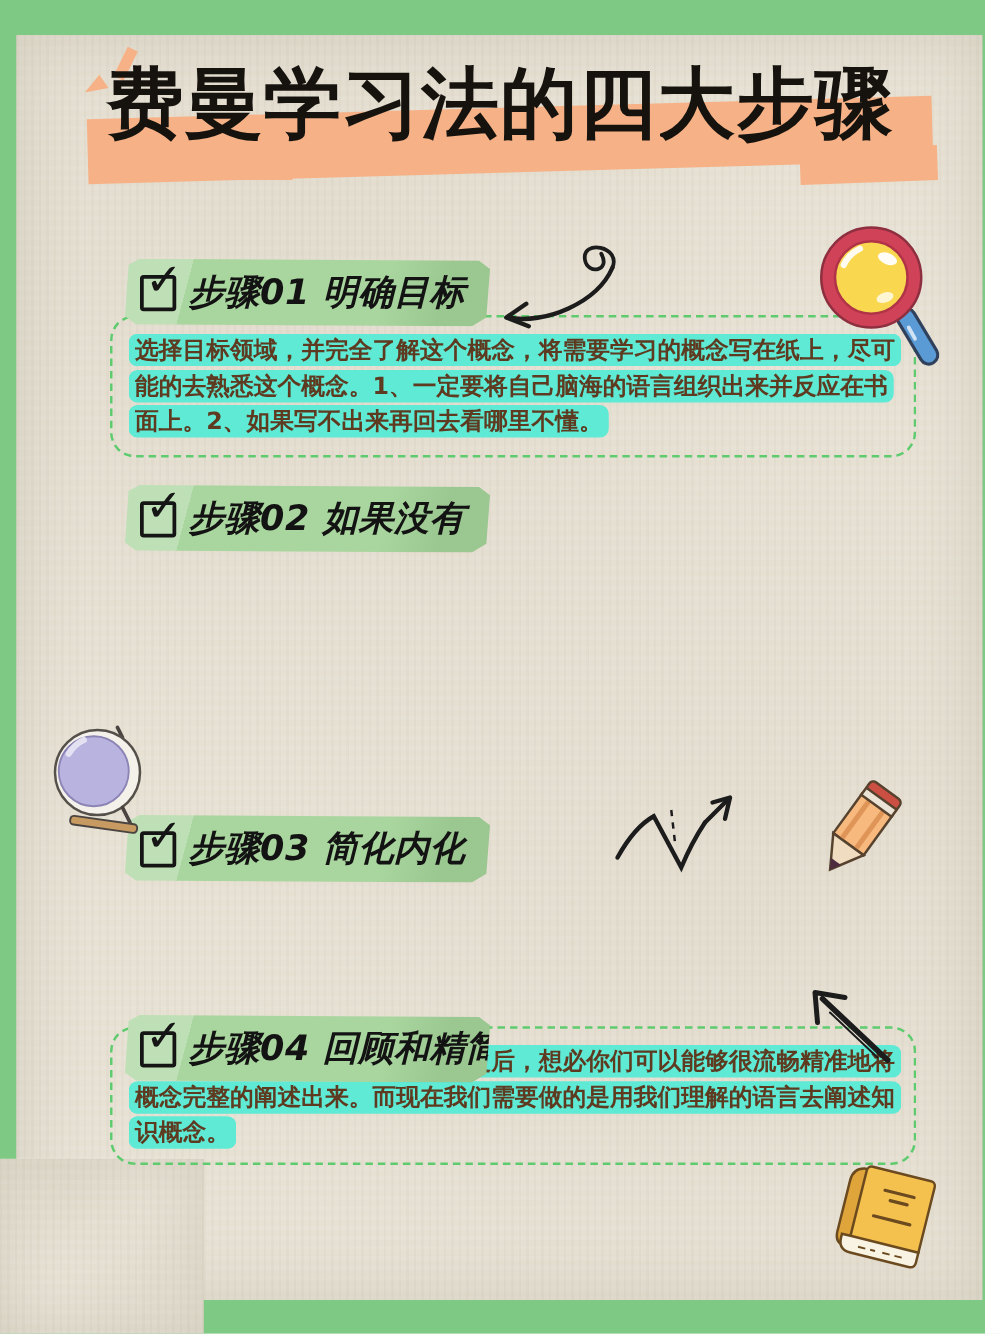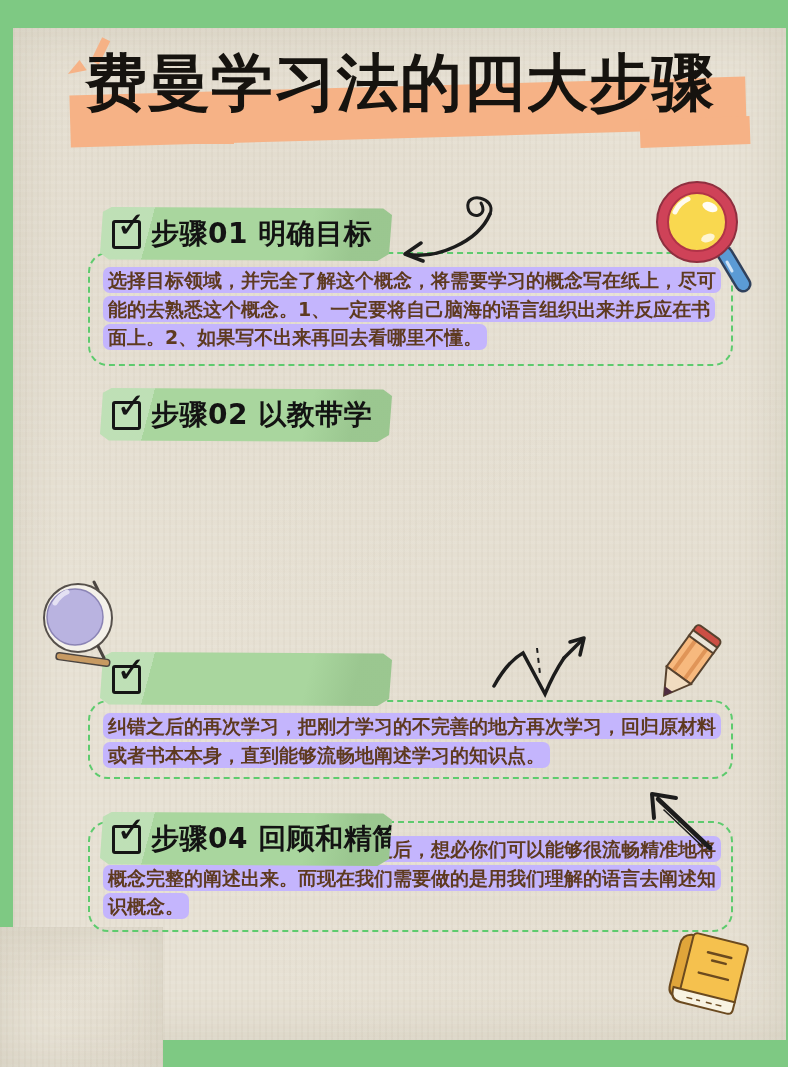--- a/index.html
+++ b/index.html
@@ -31,30 +31,30 @@
   
   .tape{position:absolute;left:100px;width:292px;height:54px;background:#a9d69e;
     background-image:linear-gradient(105deg, rgba(255,255,255,0.25) 0 18%, transparent 18% 70%, rgba(90,130,80,0.18) 86% 100%);
     display:flex;align-items:center;gap:10px;padding-left:12px;box-sizing:border-box;
     clip-path:polygon(1% 9%,4% 0,97% 3%,100% 15%,99% 87%,95% 100%,3% 97%,0 85%);
     filter:drop-shadow(3px 4px 2px rgba(80,80,55,0.35));
     z-index:6;}
   .tape-01{top:207px;} .tape-02{top:388px;} .tape-03{top:652px;} .tape-04{top:812px;}
   .cbox{position:relative;width:23px;height:23px;border:3px solid #151515;border-radius:3px;flex:none;background:transparent;}
   .cbox .check{position:absolute;left:1px;top:-16px;font-size:36px;font-weight:900;color:#151515;line-height:1;}
-  .step-heading{font-size:28px;font-weight:800;color:#131313;white-space:nowrap;letter-spacing:0.5px;}
+  .step-heading{font-size:28px;font-weight:800;color:#131313;white-space:nowrap;letter-spacing:0.5px;font-style:italic;}
 
   
   .dash-box{position:absolute;left:88px;width:645px;border:2.5px dashed #5ecb6e;border-radius:20px;box-sizing:border-box;padding:12px 13px 8px 13px;overflow:hidden;z-index:3;}
   .box-01{top:252px;height:114px;}
   .box-02{top:430px;height:193px;}
   .box-03{top:700px;height:79px;padding-top:10px;}
   .box-04{top:821px;height:111px;}
   .body-text{font-size:19px;line-height:1.5;color:#5e3a20;font-weight:600;margin:0;}
-  .hl{background:#c4b5fd;padding:2px 5px;border-radius:7px;-webkit-box-decoration-break:clone;box-decoration-break:clone;}
+  .hl{background:#5eead4;padding:2px 5px;border-radius:7px;-webkit-box-decoration-break:clone;box-decoration-break:clone;}
 
   
   .deco{position:absolute;z-index:7;}
   .magnifier{left:655px;top:178px;}
   .curly-arrow{left:396px;top:190px;}
   .globe{left:40px;top:576px;}
   .zigzag-arrow{left:488px;top:630px;}
   .pencil{left:645px;top:618px;}
   .straight-arrow{left:642px;top:786px;}
   .book{left:660px;top:930px;}
@@ -81,30 +81,28 @@
     <span class="step-heading">步骤01 明确目标</span>
   </div>
   <div class="dash-box box-01">
     <p class="body-text"><span class="hl">选择目标领域，并完全了解这个概念，将需要学习的概念写在纸上，尽可能的去熟悉这个概念。1、一定要将自己脑海的语言组织出来并反应在书面上。2、如果写不出来再回去看哪里不懂。</span></p>
   </div>
 
   <div class="tape tape-02">
     <span class="cbox">
         <span class="check">✓</span>
       </span>
-    <span class="step-heading">步骤02 以教带学</span>
+    <span class="step-heading">步骤02 如果没有</span>
   </div>
 
   <div class="tape tape-03">
     <span class="cbox">
         <span class="check">✓</span>
       </span>
-  </div>
-  <div class="dash-box box-03">
-    <p class="body-text"><span class="hl">纠错之后的再次学习，把刚才学习的不完善的地方再次学习，回归原材料或者书本本身，直到能够流畅地阐述学习的知识点。</span></p>
+    <span class="step-heading">步骤03 简化内化</span>
   </div>
 
   <div class="tape tape-04">
     <span class="cbox">
         <span class="check">✓</span>
       </span>
     <span class="step-heading">步骤04 回顾和精简</span>
   </div>
   <div class="dash-box box-04">
     <p class="body-text"><span class="hl">回顾和精简，走完上述三个步骤之后，想必你们可以能够很流畅精准地将概念完整的阐述出来。而现在我们需要做的是用我们理解的语言去阐述知识概念。</span></p>

